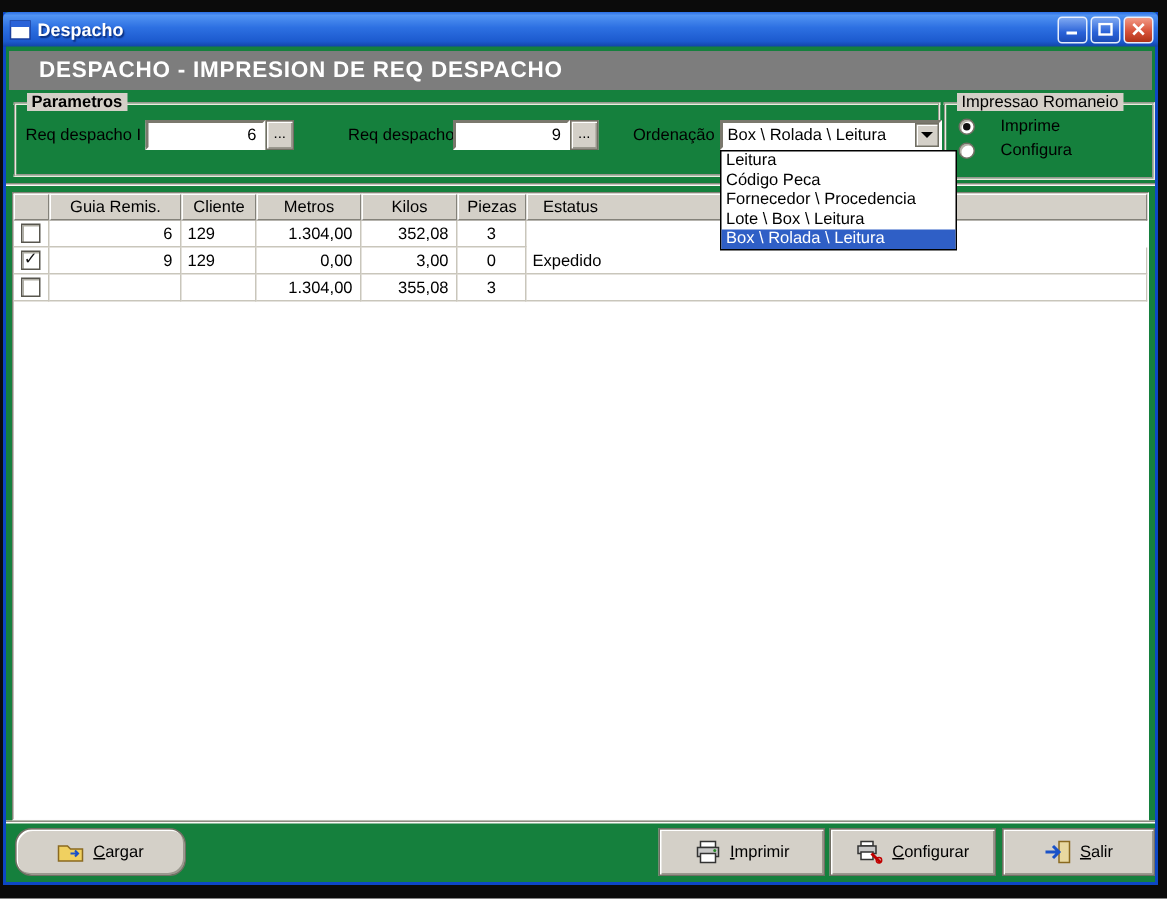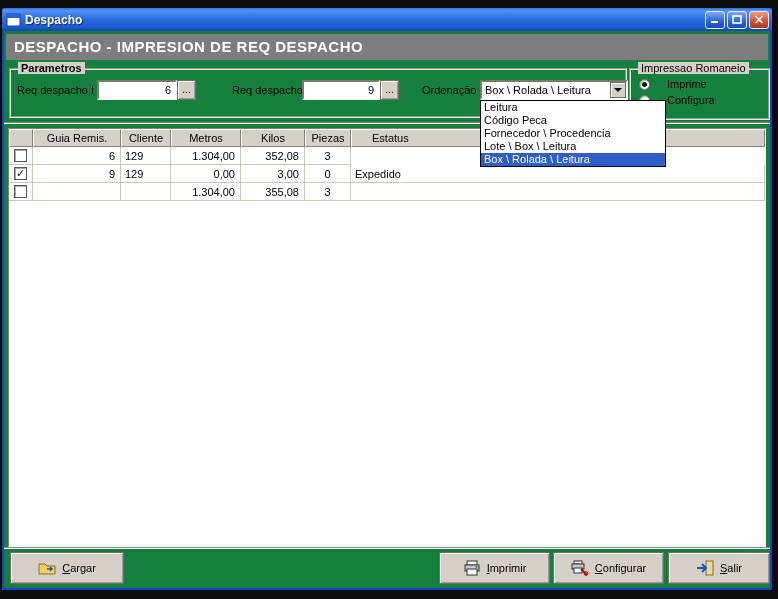--- a/index.html
+++ b/index.html
@@ -28,21 +28,21 @@
   .winbtn {
     width:20px; height:18px; border:1px solid #e6eefc; border-radius:3px;
     display:flex; align-items:center; justify-content:center;
   }
   .winbtn.minmax { background:linear-gradient(180deg,#7fa9f2,#2a62d8 60%,#1c4cb8); }
   .winbtn.closeb { background:linear-gradient(180deg,#f29a86,#d8533a 55%,#b03318); }
   
   .header-band {
     position:absolute; left:2px; right:2px; top:26px; height:26px;
     background:#7d7d7d; color:#fff; font-size:15px; font-weight:bold;
-    line-height:26px; padding-left:8px; letter-spacing:0.5px; white-space:nowrap;
+    line-height:26px; padding-left:20px; letter-spacing:0.5px; white-space:nowrap;
   }
   
   .groupbox { position:absolute; border:2px groove #eceade; }
   .group-label {
     position:absolute; top:-8px; left:7px; background:#d4d0c8;
     padding:0 3px; font-size:11px; white-space:nowrap;
   }
   .group-label.bold { font-weight:bold; }
   .params-group  { left:5px;  top:60px; width:618px; height:50px; }
   .impr-group    { left:625px; top:60px; width:141px; height:52px; }
@@ -65,21 +65,21 @@
   .combo-text { flex:1; font-size:11px; line-height:16px; padding-left:3px;
     white-space:nowrap; overflow:hidden; }
   .combo-btn {
     width:16px; background:#d4d0c8; border:1px solid #716f64;
     box-shadow:inset 1px 1px 0 #fff; display:flex; align-items:center; justify-content:center;
   }
   .arrow-down { width:0; height:0; border-left:4px solid transparent;
     border-right:4px solid transparent; border-top:4px solid #000; }
   
   .dropdown {
-    position:absolute; left:476px; top:92px; width:186px;
+    position:absolute; left:476px; top:92px; width:158px;
     background:#fff; border:1px solid #000; z-index:50;
   }
   .dd-item { height:13px; line-height:13px; font-size:11px; padding:0 3px;
     white-space:nowrap; overflow:hidden; color:#000; }
   .dd-item.sel { background:#2f5fc6; color:#fff; }
   
   .radio-row { position:absolute; left:8px; display:flex; align-items:center; gap:17px; }
   .radio-row.r1 { top:8px; } .radio-row.r2 { top:24px; }
   .radio {
     width:11px; height:11px; border-radius:50%; background:#fff;
@@ -99,21 +99,21 @@
     background:#fff; border:1px solid; border-color:#848277 #fdfdfd #fdfdfd #848277;
     overflow:hidden;
   }
   .grid-head, .grid-row { display:grid; grid-template-columns:24px 88px 50px 70px 64px 46px 1fr; }
   .gh {
     height:18px; background:#d4d0c8; font-size:11px;
     border-top:1px solid #fff; border-left:1px solid #fff;
     border-right:1px solid #84827a; border-bottom:1px solid #84827a;
     display:flex; align-items:center; justify-content:center; white-space:nowrap; overflow:hidden;
   }
-  .gh.left { justify-content:flex-start; padding-left:20px; }
+  .gh.left { justify-content:flex-start; padding-left:10px; }
   .gc {
     height:18px; font-size:11px; display:flex; align-items:center;
     border-right:1px solid #c9c6bb; border-bottom:1px solid #c9c6bb;
     white-space:nowrap; overflow:hidden;
   }
   .gc.r { justify-content:flex-end; padding-right:5px; }
   .gc.l { padding-left:4px; }
   .gc.c { justify-content:center; }
   .cb {
     width:13px; height:13px; background:#fff;
@@ -121,21 +121,21 @@
     display:flex; align-items:center; justify-content:center;
   }
   .cb.checked::after { content:"✓"; font-size:11px; font-weight:bold; line-height:11px; color:#111; }
   
   .btn {
     position:absolute; bottom:4px; height:32px; background:#d4d0c8;
     border:1px solid #716f64; box-shadow:inset 1px 1px 0 #fff, inset -1px -1px 0 #9a988e;
     font-family:inherit; font-size:11px; color:#000;
     display:flex; align-items:center; justify-content:center; gap:6px; cursor:default;
   }
-  .btn-cargar     { left:6px;   width:114px; }
+  .btn-cargar     { left:6px;   width:114px;border-radius:11px; }
   .btn-imprimir   { left:435px; width:111px; }
   .btn-configurar { left:549px; width:111px; }
   .btn-salir      { left:664px; width:102px; }
   .icon { display:flex; align-items:center; }
   .btn-label u { text-decoration:underline; }
 </style>
 </head>
 <body>
 
 <div class="window">

